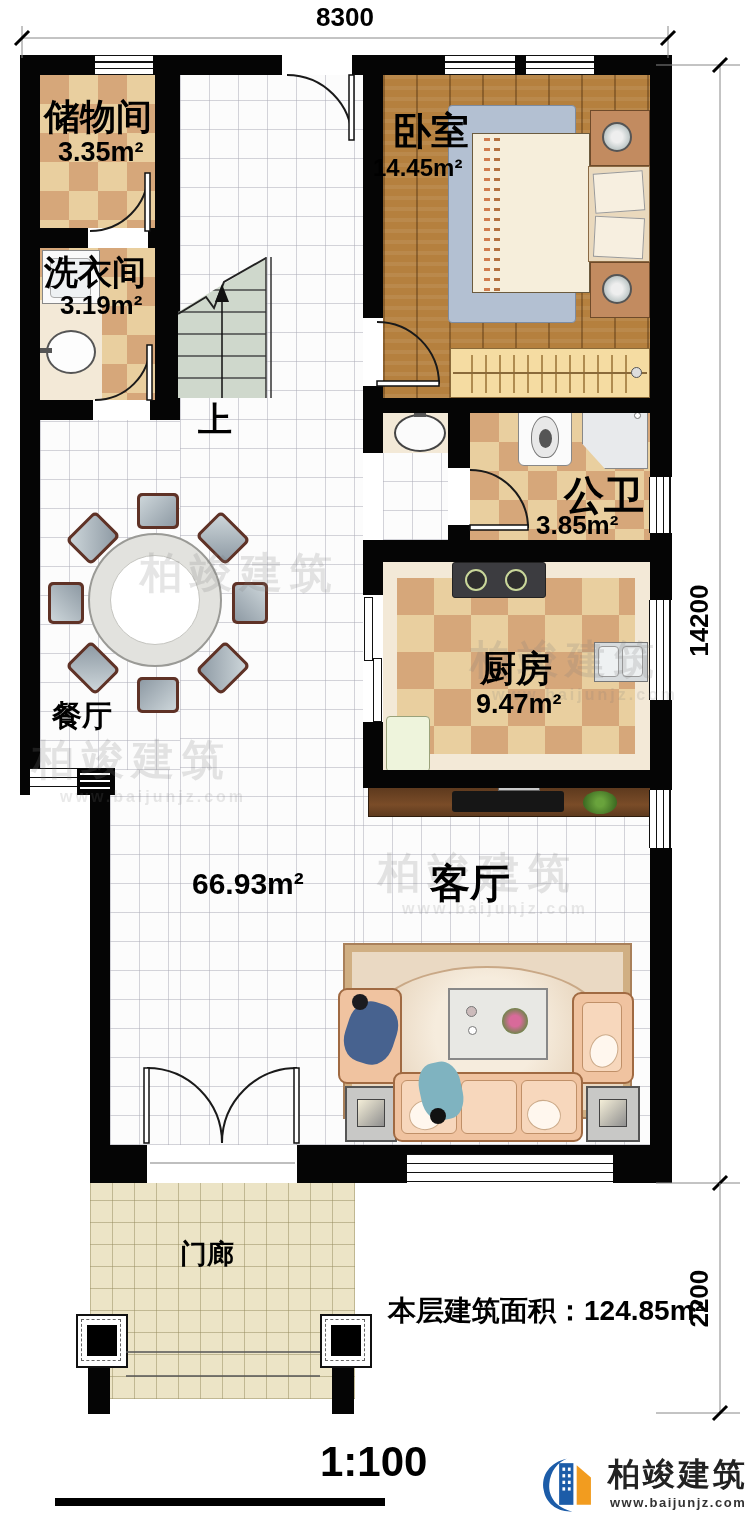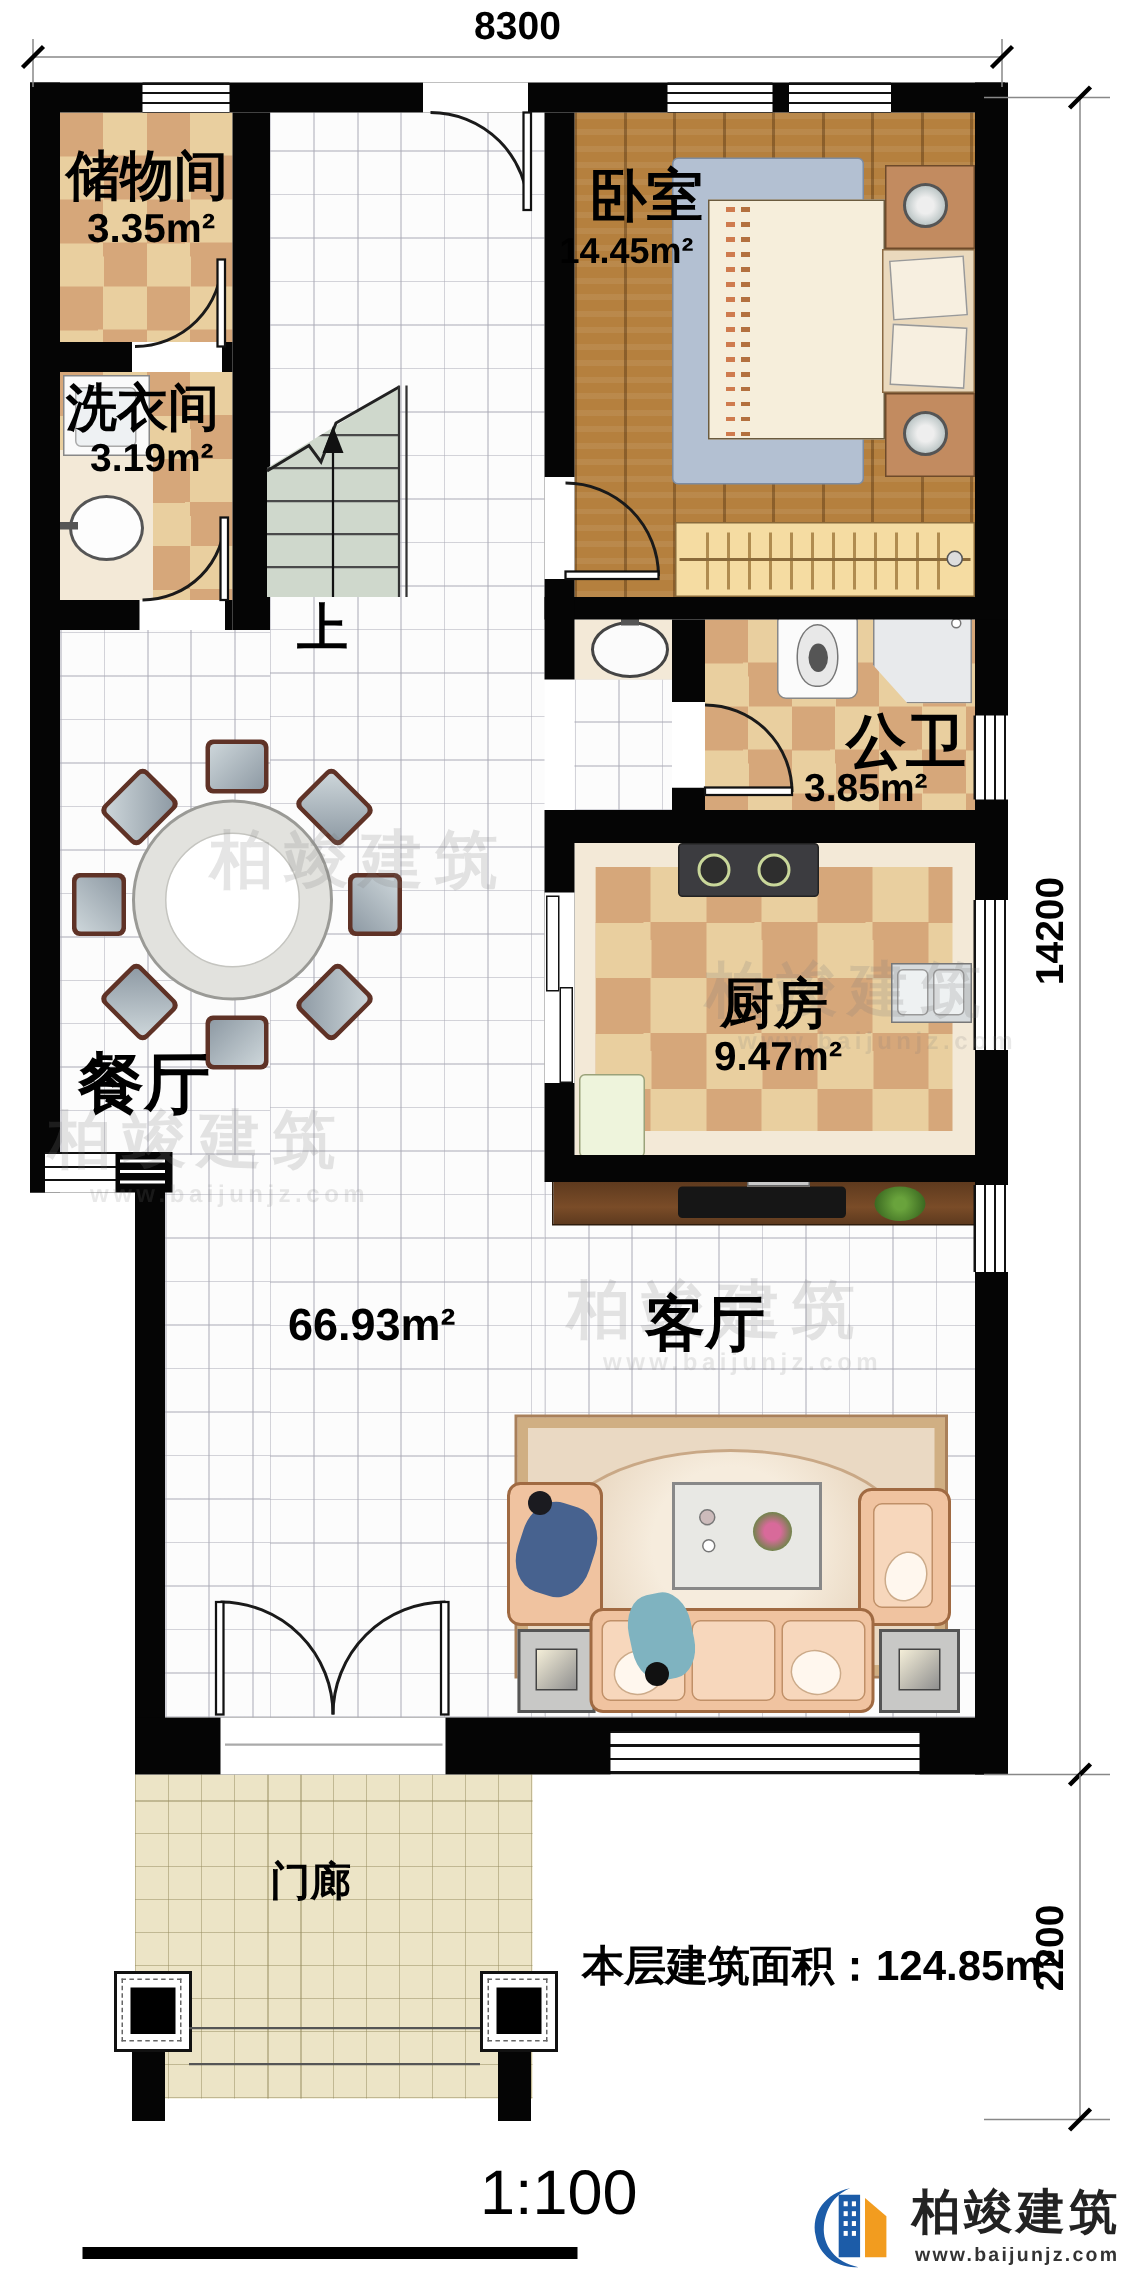--- a/index.html
+++ b/index.html
@@ -274,33 +274,33 @@
   <div class="lbl" style="left:44px;top:98px;font-size:36px">储物间</div>
   <div class="lbl" style="left:58px;top:138px;font-size:27px">3.35m²</div>
   <div class="lbl" style="left:44px;top:255px;font-size:34px">洗衣间</div>
   <div class="lbl" style="left:60px;top:292px;font-size:26px">3.19m²</div>
   <div class="lbl" style="left:393px;top:112px;font-size:38px">卧室</div>
   <div class="lbl" style="left:373px;top:155px;font-size:24px">14.45m²</div>
   <div class="lbl" style="left:564px;top:474px;font-size:40px">公卫</div>
   <div class="lbl" style="left:536px;top:512px;font-size:26px">3.85m²</div>
   <div class="lbl" style="left:480px;top:650px;font-size:36px">厨房</div>
   <div class="lbl" style="left:476px;top:690px;font-size:27px">9.47m²</div>
-  <div class="lbl" style="left:52px;top:700px;font-size:44px">餐厅</div>
+  <div class="lbl" style="left:52px;top:700px;font-size:30px">餐厅</div>
   <div class="lbl" style="left:430px;top:862px;font-size:40px">客厅</div>
   <div class="lbl" style="left:192px;top:868px;font-size:30px">66.93m²</div>
   <div class="lbl" style="left:198px;top:402px;font-size:34px">上</div>
   <div class="lbl" style="left:180px;top:1240px;font-size:27px">门廊</div>
 
   <div class="lbl" style="left:300px;top:4px;width:90px;font-size:26px;text-align:center">8300</div>
   <div class="lbl" style="left:635px;top:607px;width:130px;font-size:26px;text-align:center;transform:rotate(-90deg)">14200</div>
   <div class="lbl" style="left:650px;top:1285px;width:100px;font-size:26px;text-align:center;transform:rotate(-90deg)">2200</div>
 
   <div class="lbl" style="left:388px;top:1296px;font-size:28px;font-weight:600">本层建筑面积：124.85m²</div>
 
-  <div class="lbl" style="left:320px;top:1440px;font-size:42px;font-weight:400">1:100</div>
+  <div class="lbl" style="left:320px;top:1440px;font-size:42px;font-weight:700">1:100</div>
 
   <div class="abs" style="left:536px;top:1450px;width:66px;height:68px;z-index:50">
     <svg width="66" height="68" viewBox="0 0 60 62">
       <path d="M28 8 C13 11 4 23 7 37 C9 49 20 57 33 56 C19 53 11 43 12 31 C13 19 20 11 28 8 Z" fill="#1c5ca8"></path>
       <rect x="21" y="12" width="13" height="38" fill="#1c5ca8"></rect>
       <rect x="24" y="16" width="2.5" height="3" fill="#fff"></rect>
         <rect x="29" y="16" width="2.5" height="3" fill="#fff"></rect>
       <rect x="24" y="22" width="2.5" height="3" fill="#fff"></rect>
         <rect x="29" y="22" width="2.5" height="3" fill="#fff"></rect>
       <rect x="24" y="28" width="2.5" height="3" fill="#fff"></rect>

